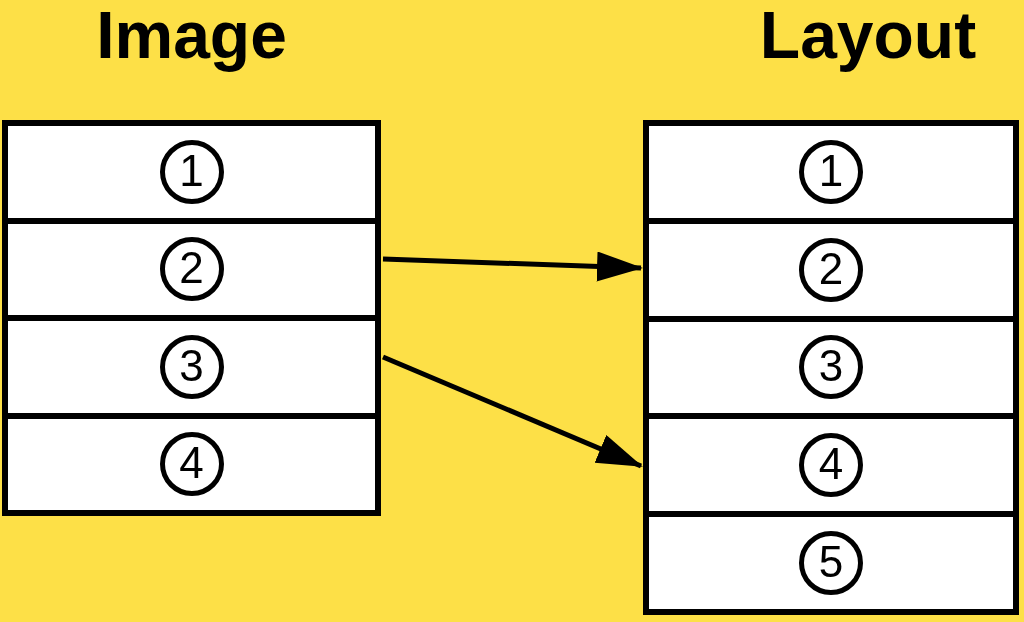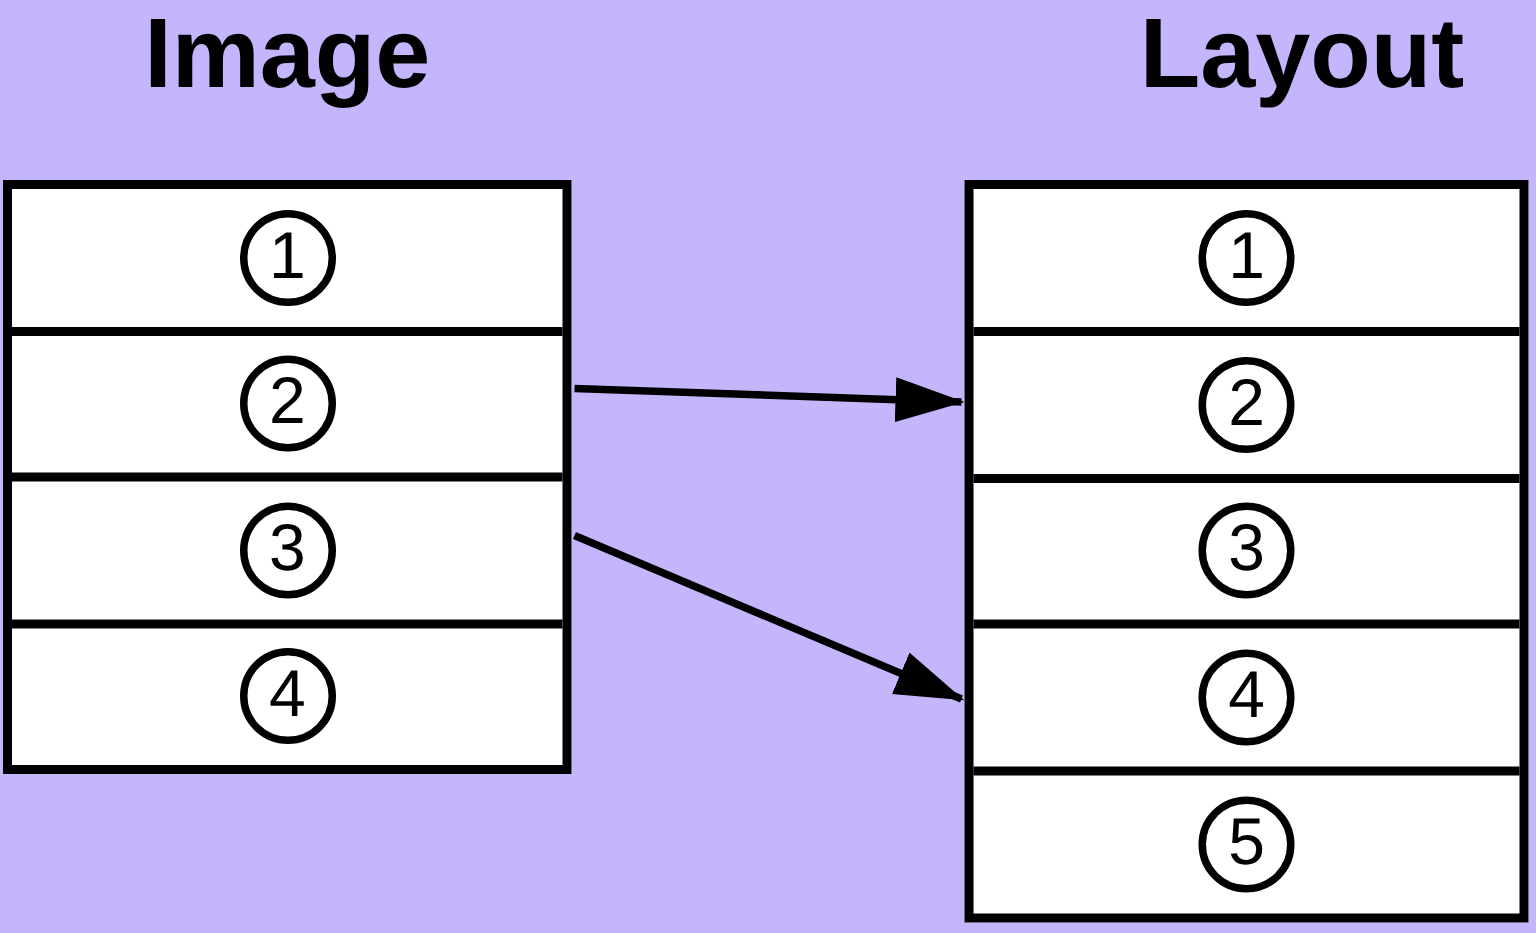--- a/index.html
+++ b/index.html
@@ -4,21 +4,21 @@
 <style>
   html, body {
     margin: 0;
     padding: 0;
     background: #ffffff;
   }
   .canvas {
     position: relative;
     width: 1024px;
     height: 622px;
-    background: #c4b5fd;
+    background: #fde047;
     font-family: "Liberation Sans", sans-serif;
     color: #000000;
     overflow: hidden;
   }
   .title {
     position: absolute;
     top: 2px;
     font-size: 66px;
     line-height: 1;
     font-weight: 600;

